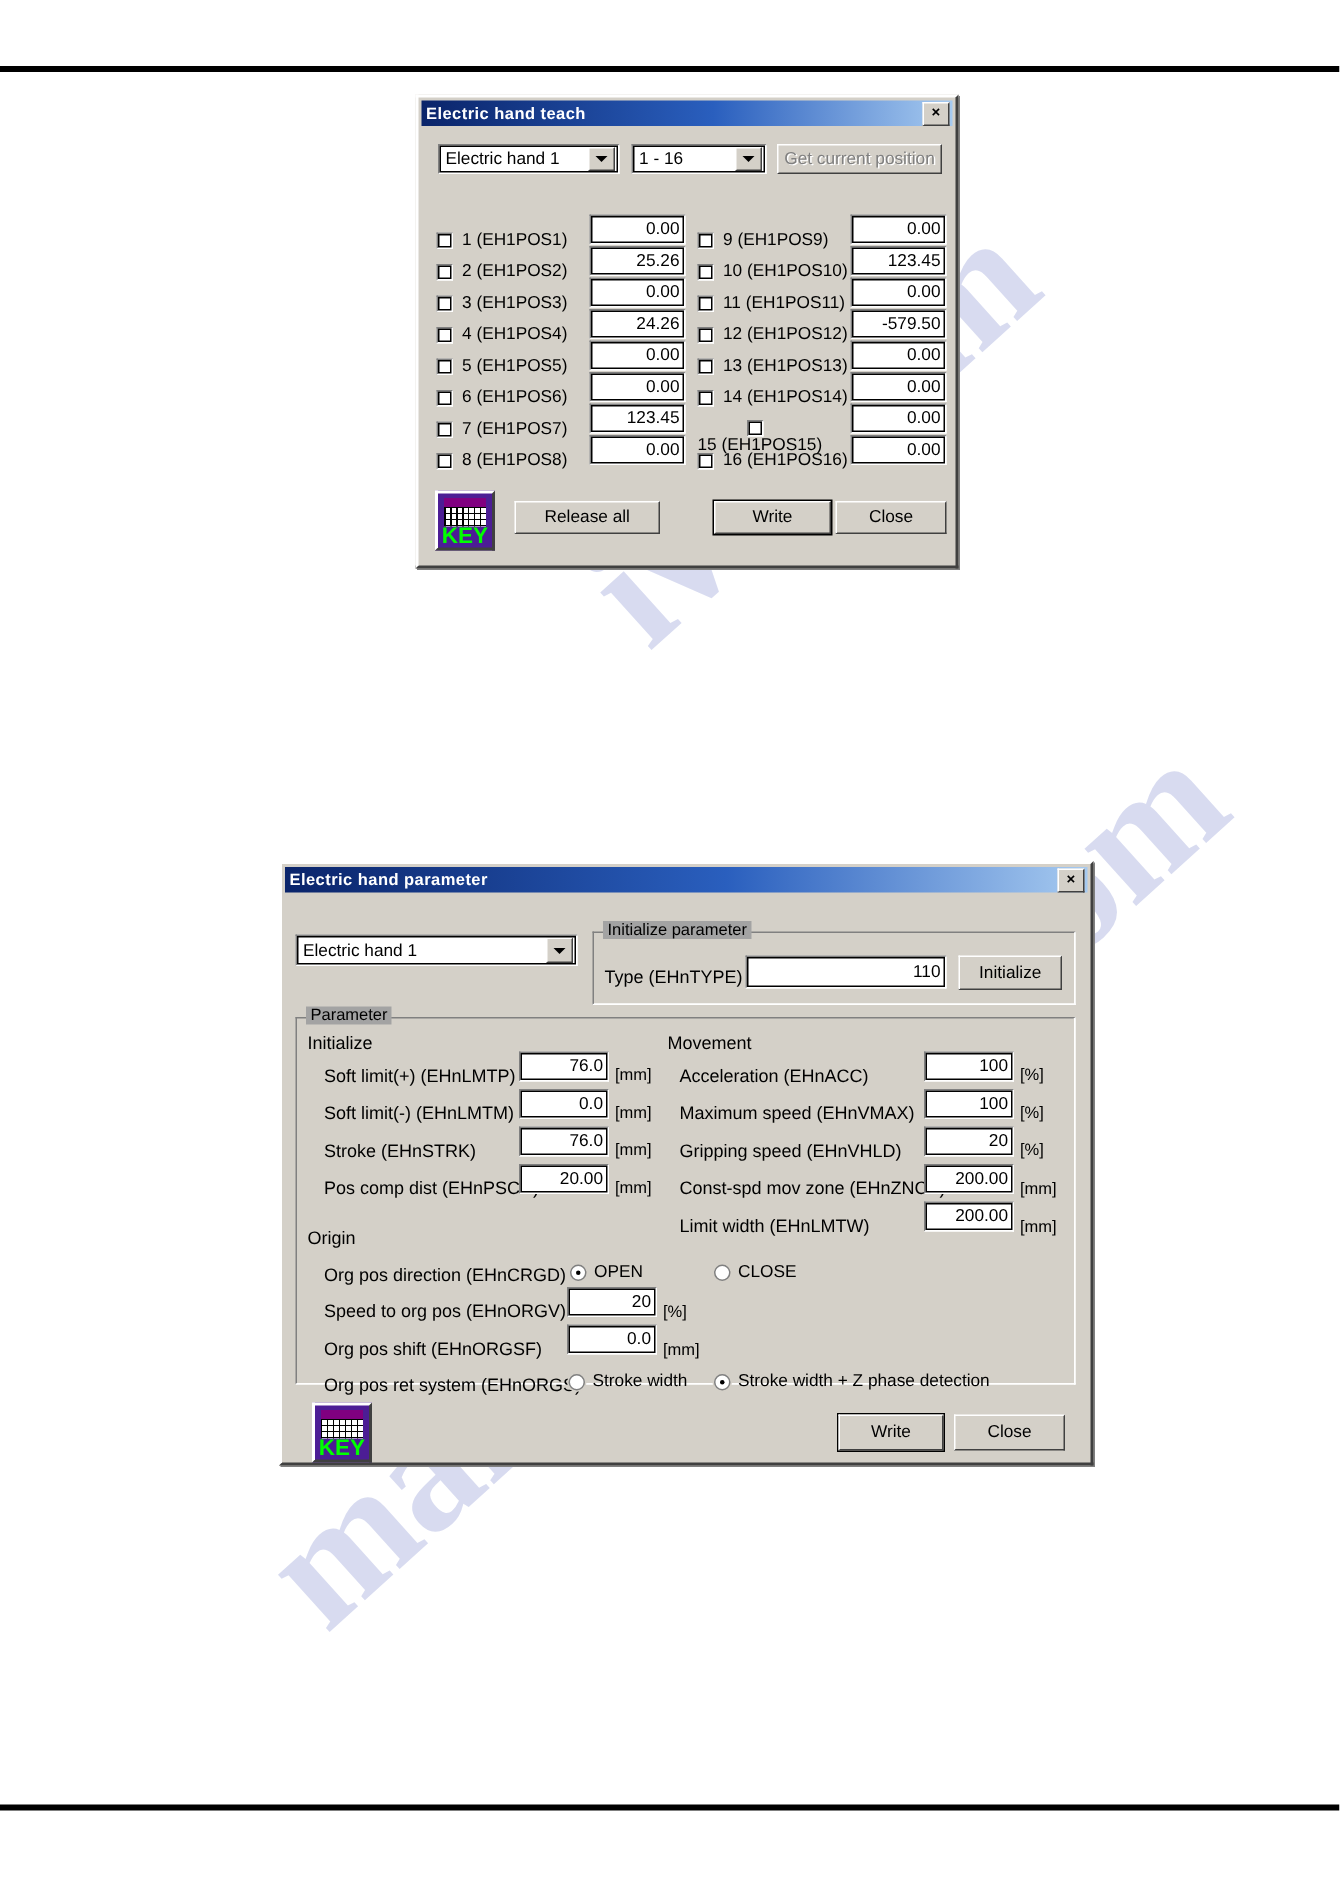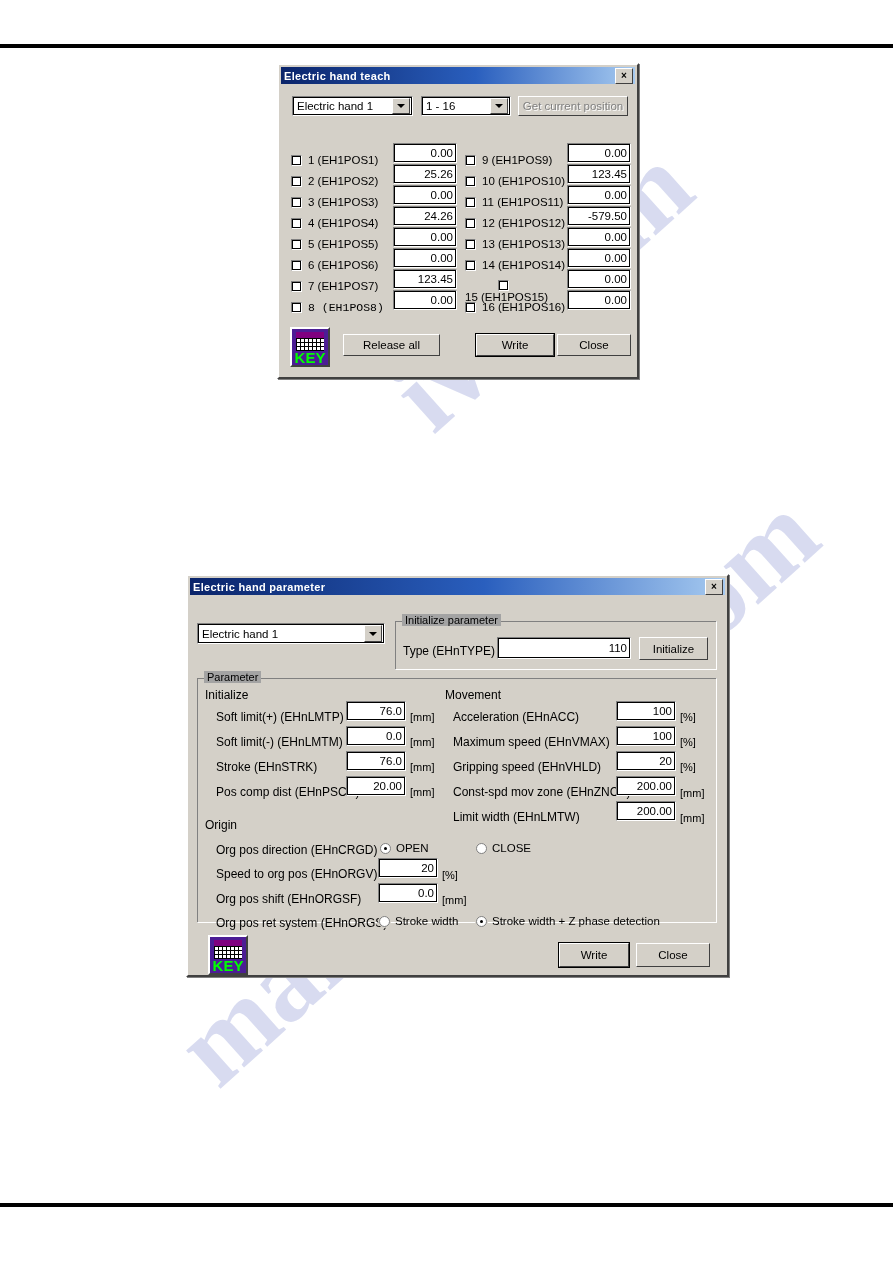--- a/index.html
+++ b/index.html
@@ -379,21 +379,21 @@
       <span>6 (EH1POS6)</span>
     </div>
     <div class="txtbox" style="left:114px; top:164px; width:64px; height:20px;">0.00</div>
 
     <div class="cb-row" style="left:12px; top:196px;text-align:right;">
       <span class="checkbox"></span>
       <span>7 (EH1POS7)</span>
     </div>
     <div class="txtbox" style="left:114px; top:185px; width:64px; height:20px;">123.45</div>
 
-    <div class="cb-row" style="left:12px; top:217px;font-family:Liberation Mono, monospace;">
+    <div class="cb-row" style="left:12px; top:217px;">
       <span class="checkbox"></span>
       <span>8 (EH1POS8)</span>
     </div>
     <div class="txtbox" style="left:114px; top:206px; width:64px; height:20px;">0.00</div>
 
     <div class="cb-row" style="left:186px; top:70px;">
       <span class="checkbox"></span>
       <span>9 (EH1POS9)</span>
     </div>
     <div class="txtbox" style="left:288px; top:59px; width:64px; height:20px;">0.00</div>

